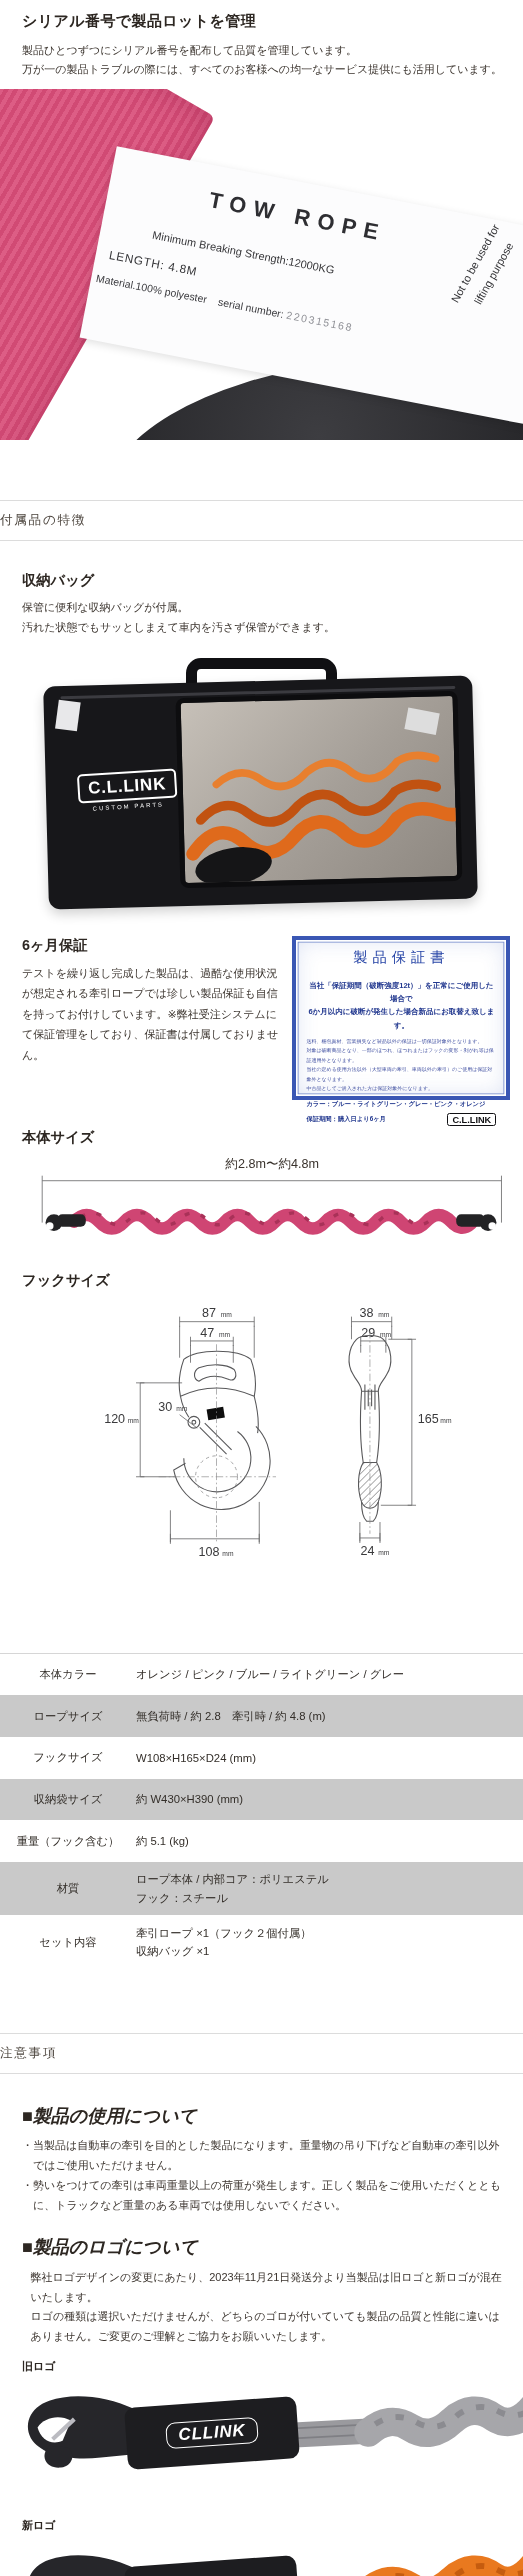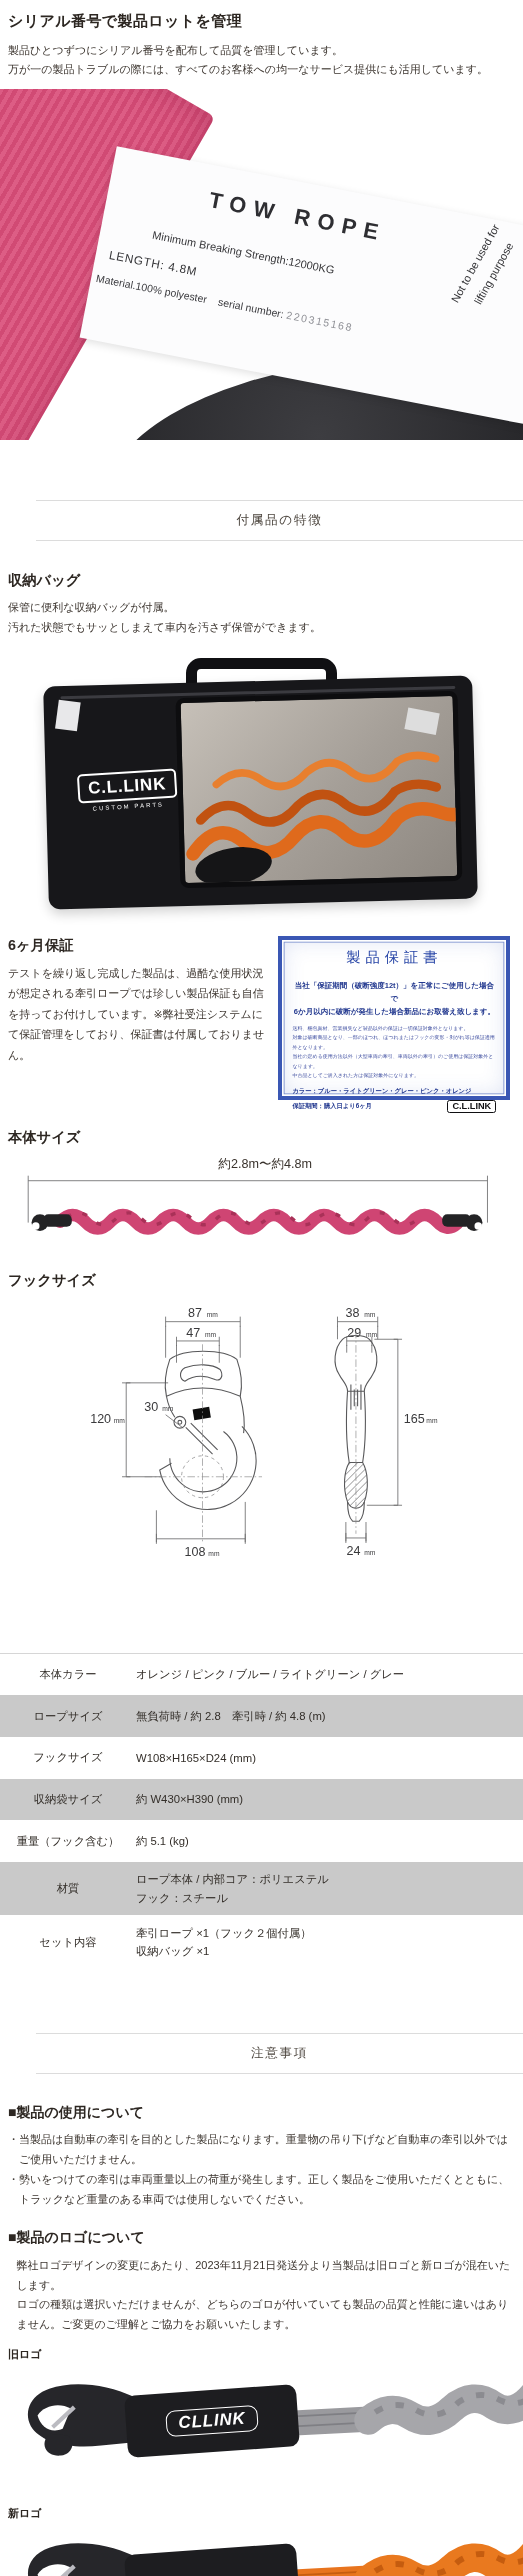--- a/index.html
+++ b/index.html
@@ -2,21 +2,21 @@
 <html style="font-size:13.4px"><head>
 <meta charset="utf-8">
 <style>
   * { box-sizing: border-box; margin: 0; padding: 0; }
   html,body { background:#fff; }
   body {
     width: 523px; height: 2576px; overflow: hidden; position: relative;
     font-family: "Liberation Sans", "DejaVu Sans", sans-serif;
     color: #3c352f;
   }
-  .pad { padding-left: 8px; padding-right: 12.6px; }
+  .pad { padding-left: 22px; padding-right: 12.6px; }
 
   
   .intro { padding-top: 11.7px; }
   .intro h1 { font-size: 15px; color: #2d2722; margin-bottom: 10px; letter-spacing: 0.4px; }
   .body-line { font-size: 11px; line-height: 1.8; }
 
   
   .photo1 { position: relative; height: 351px; margin-top: 8.4px; overflow: hidden; background:#fff; }
   .pink-webbing {
     position:absolute; left:-109px; top:-59px; width:226px; height:453px;
@@ -38,21 +38,21 @@
   .tow-strength { position:absolute; left:52px; top:74px; font-size:11px; color:#353538; }
   .tow-length { position:absolute; left:13.4px; top:101px; font-size:11.7px; letter-spacing:0.8px; color:#353538; }
   .tow-material { position:absolute; left:5px; top:127px; font-size:10.5px; color:#3a3a3e; }
   .tow-serial-label { margin-left:11.7px; }
   .tow-serial { color:#8f9096; letter-spacing:1.7px; }
   .tow-warning { position:absolute; right:22px; top:28.5px; width:101px; text-align:center;
     font-size:11px; line-height:1.9; color:#333336; transform: rotate(-72deg); transform-origin:center; }
 
   
   .divider { border-top:0.8px solid #dcdcdc; border-bottom:0.8px solid #dcdcdc;
-    text-align:center; padding:11px 0; font-size:12.6px; color:#4d463f; letter-spacing:1.7px;margin-left:36px; }
+    text-align:left; padding:11px 0; font-size:12.6px; color:#4d463f; letter-spacing:1.7px; }
   .div1 { margin-top:60px; }
   .div2 { margin-top:64px; }
 
   
   .h2 { font-size:14.3px; font-weight:bold; color:#2d2722; margin-bottom:8.4px; }
   .sec { margin-top:30px; }
 
   
   .photo2 { position:relative; height:268px; margin-top:18.4px; }
   .bag-handle { position:absolute; left:186px; top:1.7px; width:151px; height:59px;
@@ -102,21 +102,21 @@
 
   
   .spec { margin-top:84px; border-top:0.8px solid #d6d6d6; font-size:11.3px; color:#332e29; }
   .spec-row { display:flex; align-items:center; padding:11.7px 0; }
   .spec-row:nth-of-type(even) { background:#c9c9c9; }
   .spec-row.multi { padding:8.4px 0; }
   .spec-label { width:136px; flex:none; text-align:center; }
   .spec-value { flex:1; line-height:1.62; padding-right:11px; }
 
   
-  .h3 { font-size:14px; font-weight:bold; color:#2d2722; margin-bottom:8.4px; }
+  .h3 { font-size:18px; font-weight:bold; color:#2d2722; margin-bottom:8.4px;font-style:italic; }
   .usage { margin-top:30px; }
   .bullet { font-size:11px; line-height:1.8; padding-left:11px; text-indent:-11px; }
   .logonote { margin-top:20px; }
   .logonote p { font-size:11px; line-height:1.8; padding-left:8.4px; }
   .photo-label { font-size:11px; font-weight:bold; color:#2d2722; margin-top:11.7px; }
   .rope-photo { position:relative; height:122px; }
   .sleeve { position:absolute; left:126px; top:28.5px; width:172px; height:62px; background:#1d1d20;
     border-radius:10px; transform:rotate(-4deg); display:flex; flex-direction:column;
     align-items:center; justify-content:center; color:#fff; }
   .old-logo-box { border:1.7px solid #fff; border-radius:9.2px; padding:1.7px 11.7px;

